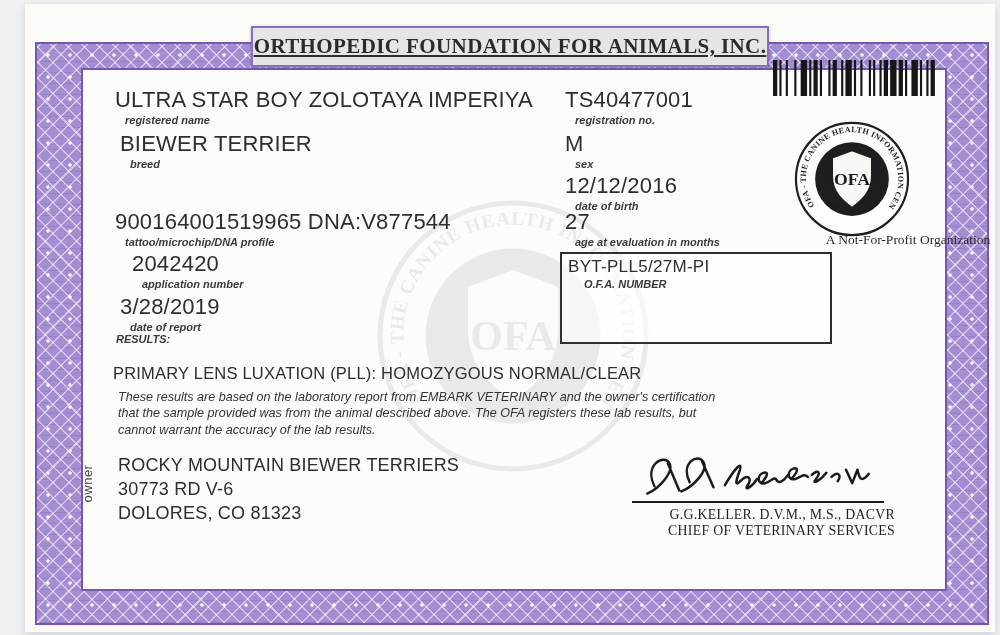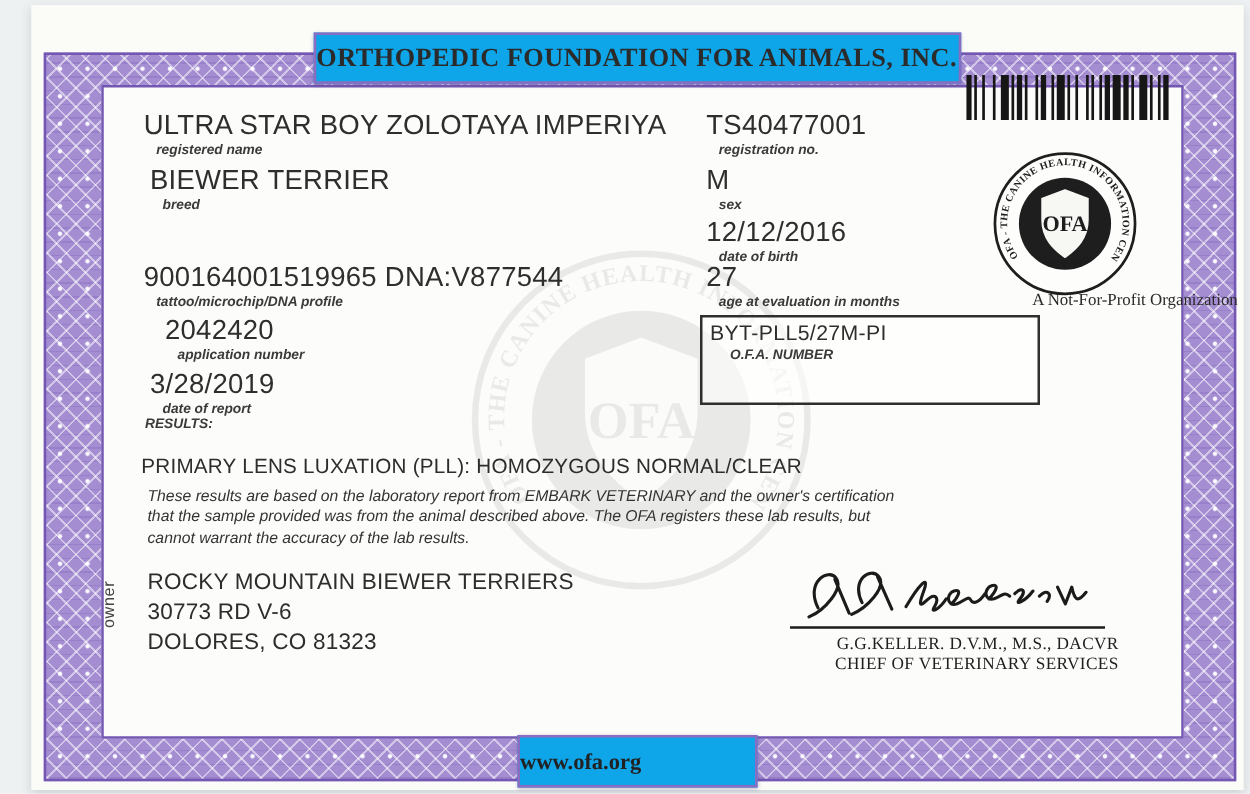--- a/index.html
+++ b/index.html
@@ -26,38 +26,38 @@
     background-size:22px 22px, auto, auto, auto;
     border:2px solid #7457b2;
   }
   .inner {
     position:absolute; left:44px; right:40px; top:24px; bottom:32px;
     background:#fcfcfa; border:2px solid #7457b2;
   }
 
   .banner {
     position:absolute; left:50%; transform:translateX(-50%);
-    background:#0ea5e9; border:2px solid #8a6cc0;
+    background:#e5e5e5; border:2px solid #8a6cc0;
     box-shadow:0 1px 3px rgba(80,60,120,.35);
-    display:flex; align-items:center; justify-content:flex-start; z-index:5;
+    display:flex; align-items:center; justify-content:center; z-index:5;text-decoration:underline;
   }
   .banner.title-banner { top:22px; width:518px; height:41px; }
   .banner.footer-banner { top:584px; width:192px; height:42px; }
   .title-text {
     font-family:"Liberation Serif", serif; font-weight:bold; font-size:21px;
     letter-spacing:.4px; color:#2b2b2b; white-space:nowrap;
   }
   .footer-text { font-family:"Liberation Serif", serif; font-weight:bold; font-size:18px; color:#222; }
 
   .field { position:absolute; }
   .field .value { font-size:22px; color:#2e2e2e; letter-spacing:.2px; white-space:nowrap; }
   .field .label { font-size:11px; font-style:italic; font-weight:bold; color:#3a3a3a; margin-left:10px; margin-top:1px; }
 
   .ofa-box {
-    position:absolute; left:535px; top:248px; width:272px; height:72px;
+    position:absolute; left:535px; top:248px; width:272px; height:92px;
     border:2px solid #2f2f2f; background:rgba(255,255,255,.6); padding:3px 6px; z-index:3;
   }
   .ofa-box .value { font-size:17px; letter-spacing:.3px; }
   .ofa-box .label { margin-left:16px; }
   .ofa-note { position:absolute; left:6px; bottom:3px; right:4px;
     font-size:11.5px; font-style:italic; font-weight:bold; color:#333; line-height:1.25; }
 
   .results { position:absolute; left:88px; top:329px; }
   .results .r-label { font-size:11px; font-style:italic; font-weight:bold; color:#3a3a3a; margin-left:3px; }
   .results .r-value { font-size:16.5px; letter-spacing:.2px; margin-top:19px; }
@@ -232,19 +232,16 @@
                    M152 29 C158 23 160 17 154 19 C148 21 148 31 156 29 C162 27 164 23 168 27
                    M172 25 C178 19 181 23 176 29 C171 35 180 31 186 23
                    M191 27 C197 21 201 25 197 31
                    M205 20 L211 33 L216 20 C218 29 220 33 227 24" stroke="#1b1b1b" fill="none" stroke-width="2.4" stroke-linecap="round" stroke-linejoin="round"></path>
         </svg>
         <div class="sig-line"></div>
         <div class="sig-name">G.G.KELLER. D.V.M., M.S., DACVR</div>
         <div class="sig-title">CHIEF OF VETERINARY SERVICES</div>
       </div>
 
-      <div class="banner footer-banner">
-        <span class="footer-text">www.ofa.org</span>
-      </div>
 
     </div>
   </div>
 </div>
 
 </body></html>

